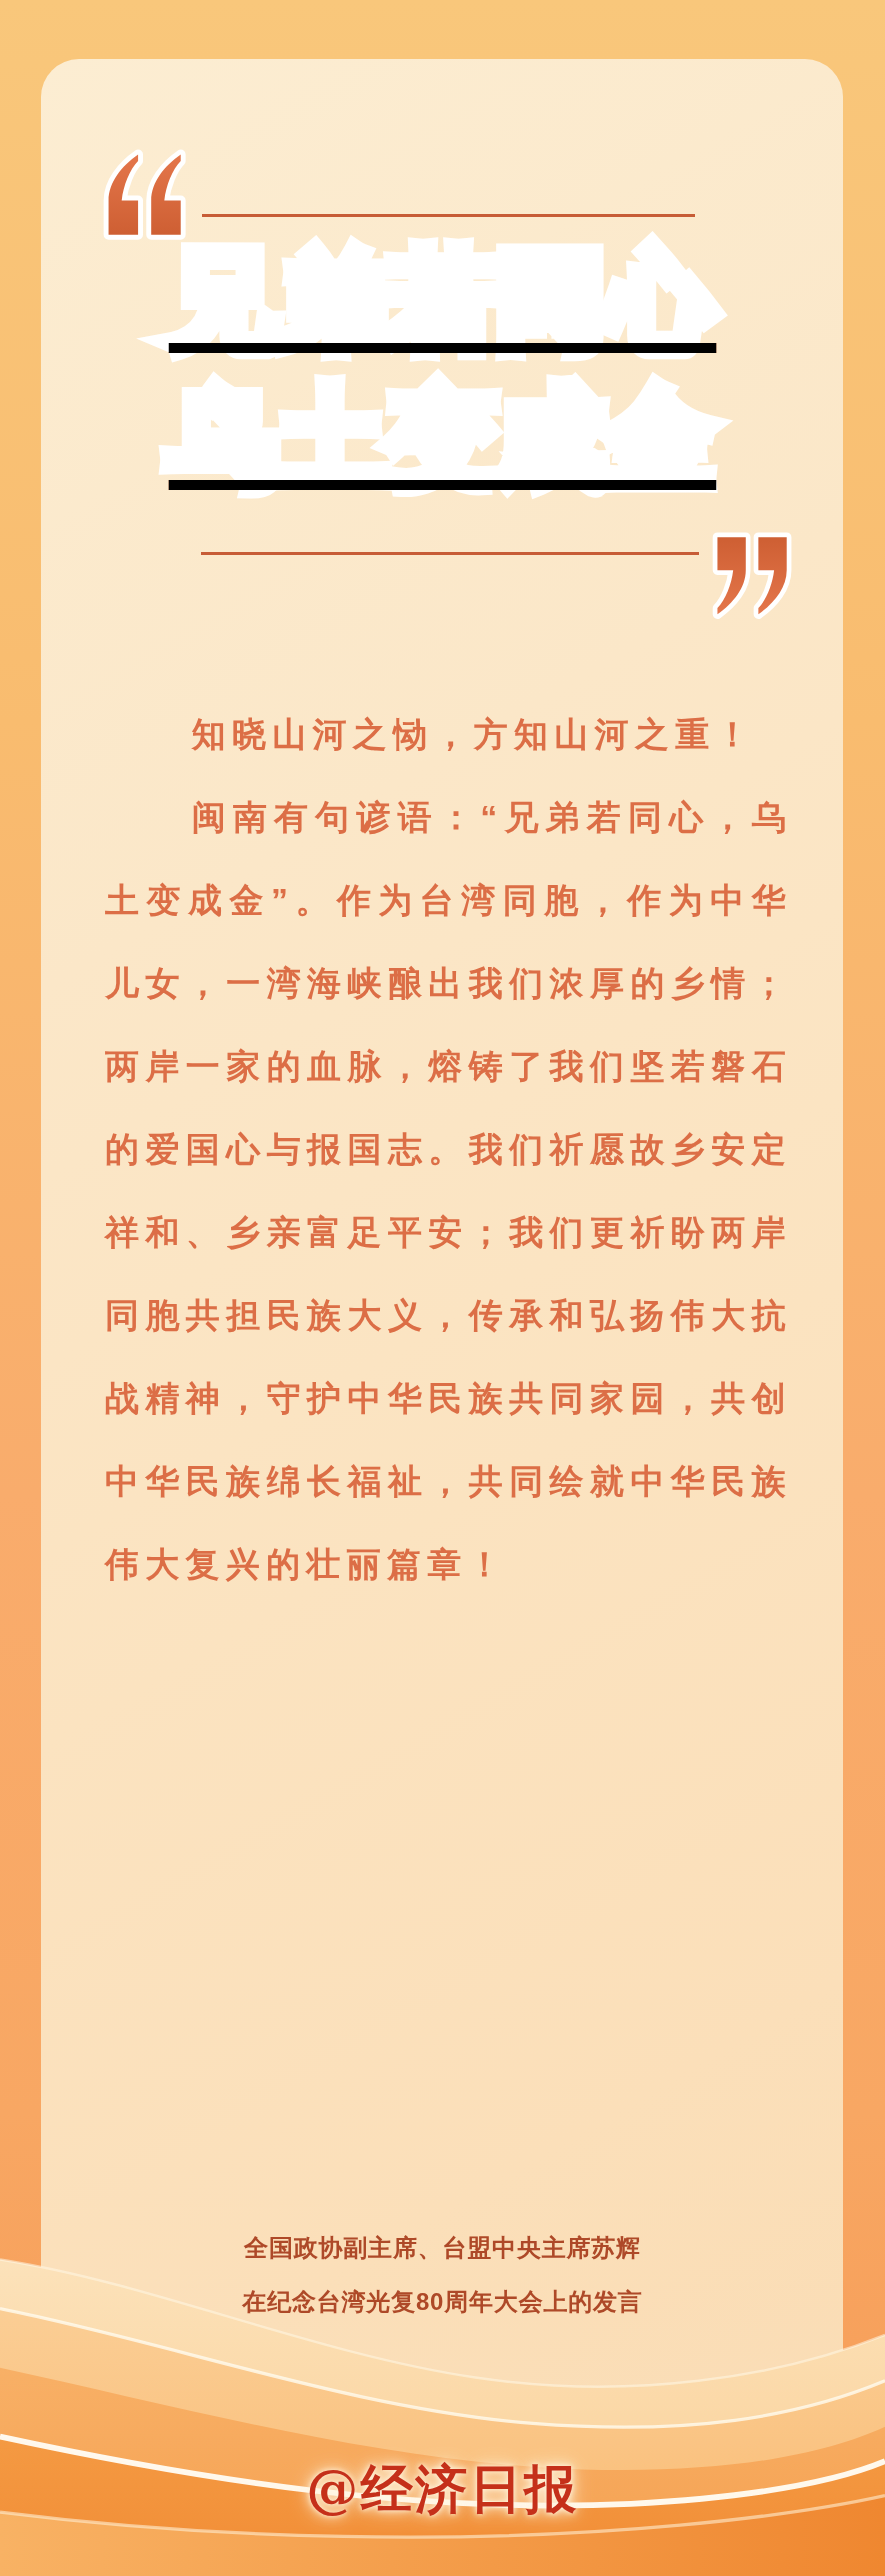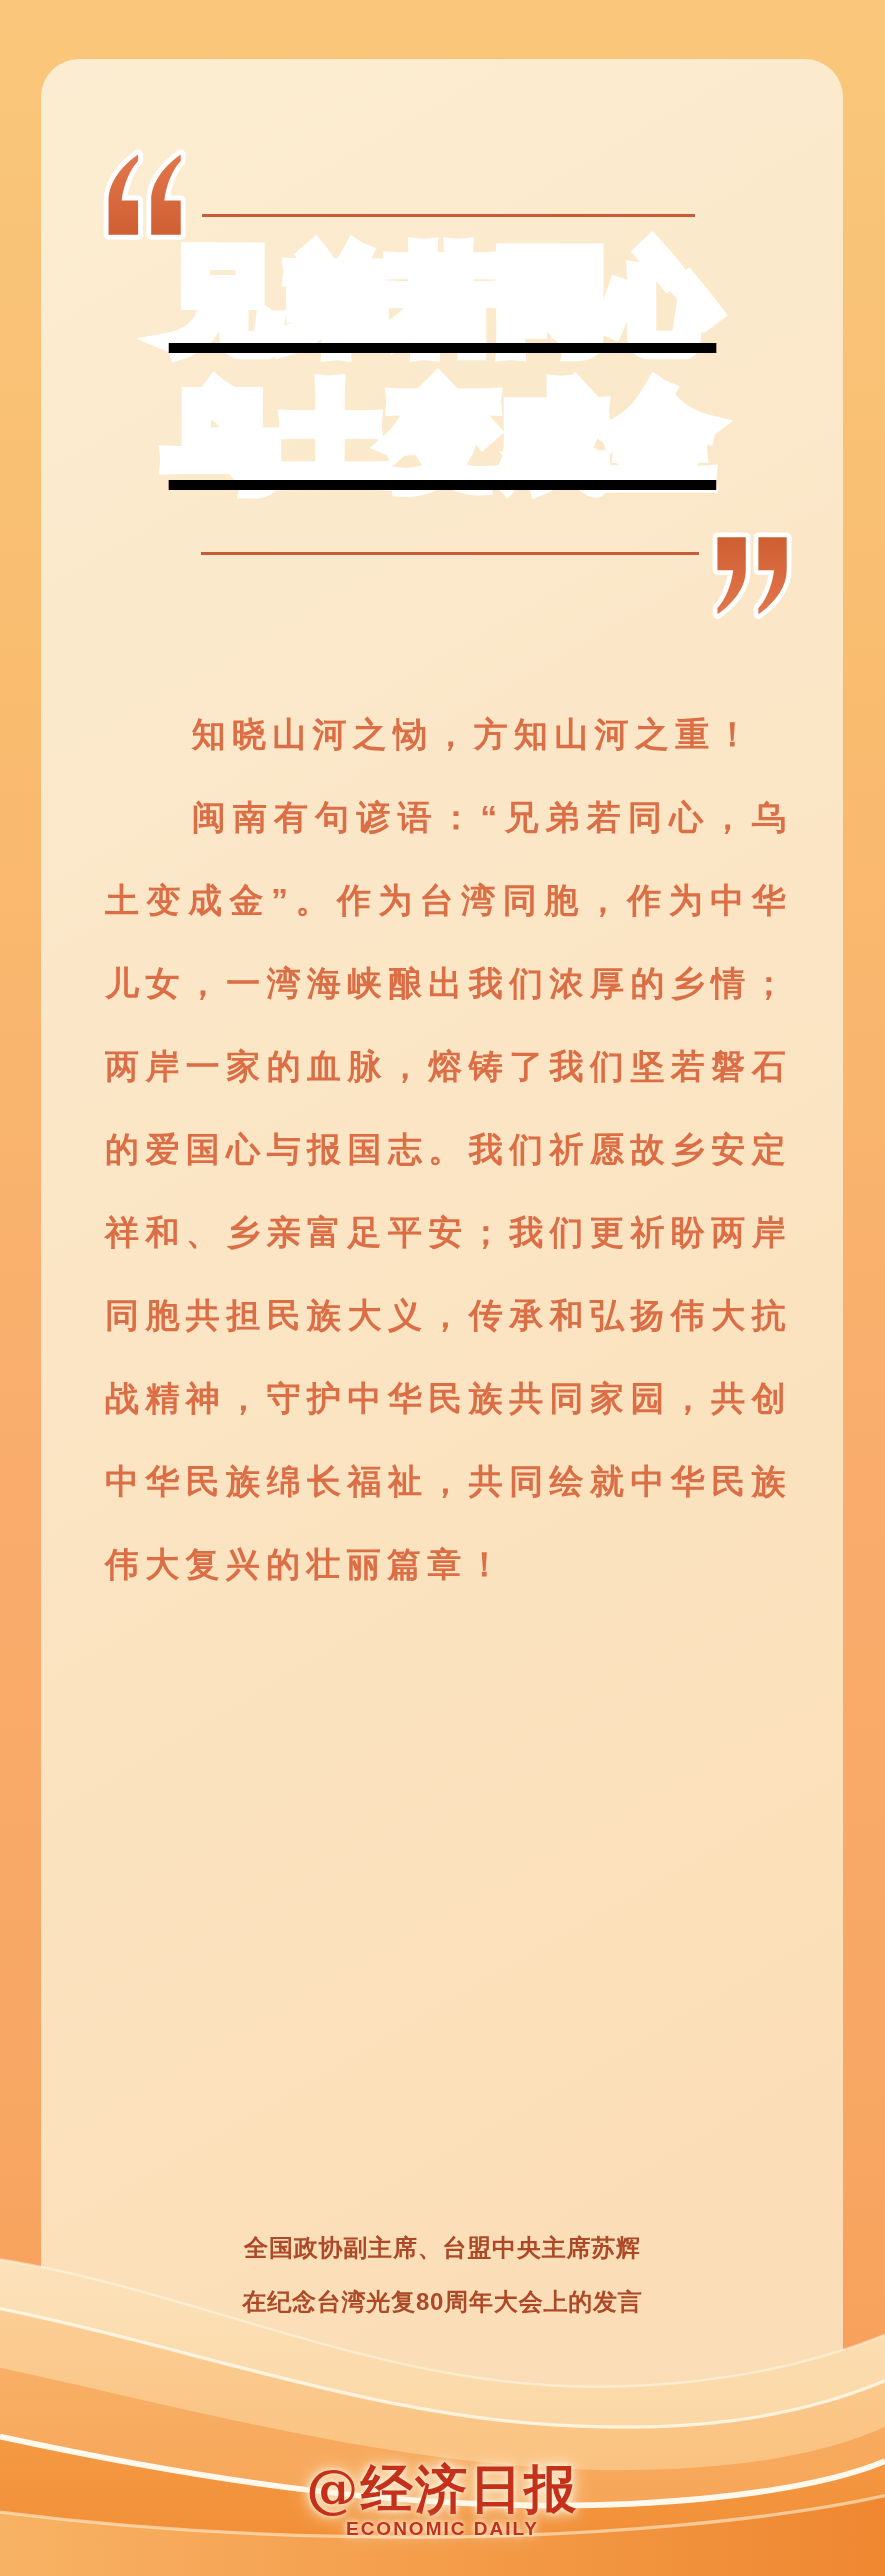--- a/index.html
+++ b/index.html
@@ -146,17 +146,16 @@
     <path d="M0,74 C210,116 430,196 650,214 C840,229 975,206 1080,162" fill="none" stroke="#FFFBEF" stroke-width="4" opacity="0.8"></path>
     <path d="M0,146 C230,196 470,262 710,270 C890,275 1005,252 1080,218 L1080,400 L0,400 Z" fill="url(#wgC)"></path>
     <path d="M0,230 C250,284 510,324 770,312 C935,303 1025,283 1080,260 L1080,400 L0,400 Z" fill="url(#wgD)"></path>
     <path d="M0,230 C250,284 510,324 770,312 C935,303 1025,283 1080,260" fill="none" stroke="#FFFDF6" stroke-width="7" opacity="0.95"></path>
     <path d="M0,322 C270,356 570,362 830,338 C960,326 1035,312 1080,302 L1080,400 L0,400 Z" fill="url(#wgE)"></path>
     <path d="M0,322 C270,356 570,362 830,338 C960,326 1035,312 1080,302" fill="none" stroke="#FFEFD2" stroke-width="4" opacity="0.6"></path>
   </svg>
 
   <div class="logo">
     <div class="logo-cjk">@经济日报</div>
-    <div class="logo-en">ECONOMIC DAILY</div>
   </div>
 
 </div>
 
 
 </body></html>

